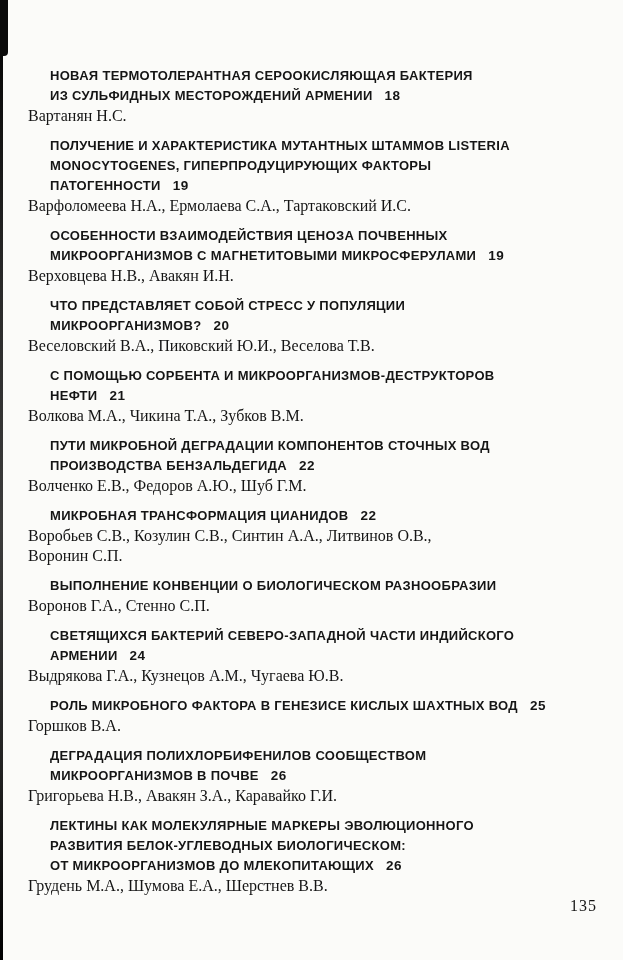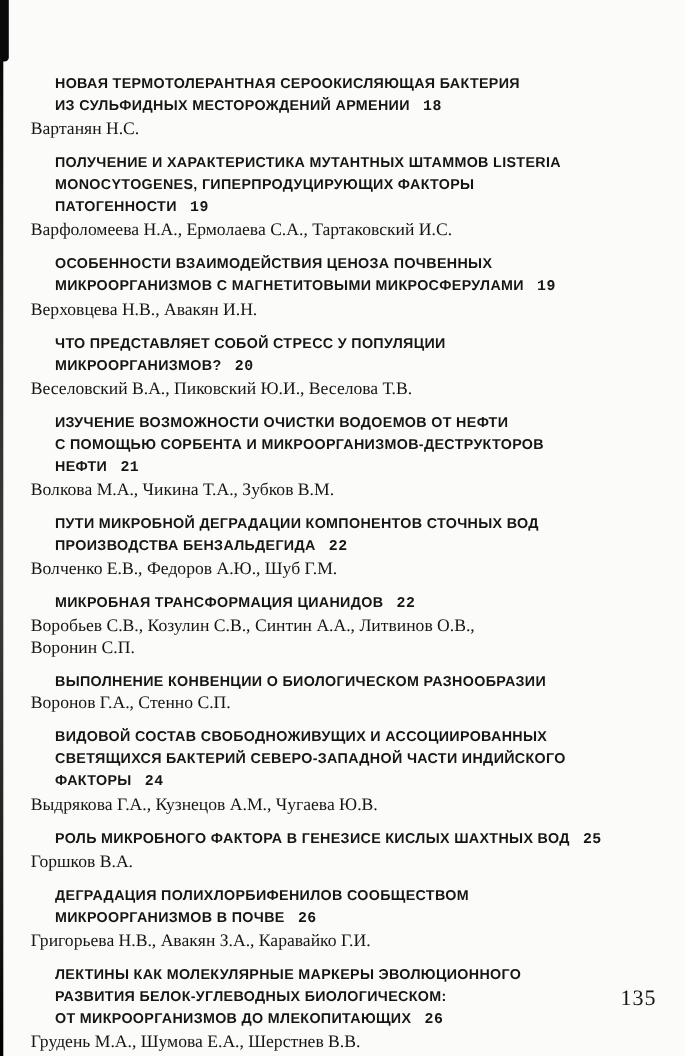--- a/index.html
+++ b/index.html
@@ -42,39 +42,39 @@
     line-height: 20px;
     letter-spacing: 0.3px;
     padding-left: 22px;
     white-space: nowrap;
   }
   .t.last {
     display: flex;
     align-items: baseline;
   }
   .pg {
-    font-family: Liberation Mono, monospace;
+    font-family: Liberation Sans, sans-serif;
     font-weight: bold;
     font-size: 13.5px;
     letter-spacing: 0.5px;
     padding-left: 12px;
   }
   .a {
     font-family: "Liberation Serif", serif;
     font-weight: normal;
     font-size: 16px;
     line-height: 20px;
     white-space: nowrap;
   }
   .footer-num {
     position: absolute;
     top: 897px;
     right: 26px;
     font-family: "Liberation Serif", serif;
-    font-size: 20px;
+    font-size: 16px;
     letter-spacing: 1px;
     color: #151515;
   }
 </style>
 </head>
 <body>
 
 <div class="page">
   <div class="scan-edge"></div>
   <div class="scan-edge-top"></div>
@@ -112,21 +112,20 @@
     <div class="entry">
       <div class="t">ЧТО ПРЕДСТАВЛЯЕТ СОБОЙ СТРЕСС У ПОПУЛЯЦИИ</div>
       <div class="t last">
         <span>МИКРООРГАНИЗМОВ?</span>
         <span class="pg">20</span>
       </div>
       <div class="a">Веселовский В.А., Пиковский Ю.И., Веселова Т.В.</div>
     </div>
 
     <div class="entry">
-      <div class="t">ИЗУЧЕНИЕ ВОЗМОЖНОСТИ ОЧИСТКИ ВОДОЕМОВ ОТ НЕФТИ</div>
       <div class="t">С ПОМОЩЬЮ СОРБЕНТА И МИКРООРГАНИЗМОВ-ДЕСТРУКТОРОВ</div>
       <div class="t last">
         <span>НЕФТИ</span>
         <span class="pg">21</span>
       </div>
       <div class="a">Волкова М.А., Чикина Т.А., Зубков В.М.</div>
     </div>
 
     <div class="entry">
       <div class="t">ПУТИ МИКРОБНОЙ ДЕГРАДАЦИИ КОМПОНЕНТОВ СТОЧНЫХ ВОД</div>
@@ -145,24 +144,23 @@
       <div class="a">Воробьев С.В., Козулин С.В., Синтин А.А., Литвинов О.В.,</div>
       <div class="a">Воронин С.П.</div>
     </div>
 
     <div class="entry">
       <div class="t">ВЫПОЛНЕНИЕ КОНВЕНЦИИ О БИОЛОГИЧЕСКОМ РАЗНООБРАЗИИ</div>
       <div class="a">Воронов Г.А., Стенно С.П.</div>
     </div>
 
     <div class="entry">
-      <div class="t">ВИДОВОЙ СОСТАВ СВОБОДНОЖИВУЩИХ И АССОЦИИРОВАННЫХ</div>
       <div class="t">СВЕТЯЩИХСЯ БАКТЕРИЙ СЕВЕРО-ЗАПАДНОЙ ЧАСТИ ИНДИЙСКОГО</div>
       <div class="t last">
-        <span>ФАКТОРЫ</span>
+        <span>АРМЕНИИ</span>
         <span class="pg">24</span>
       </div>
       <div class="a">Выдрякова Г.А., Кузнецов А.М., Чугаева Ю.В.</div>
     </div>
 
     <div class="entry">
       <div class="t last">
         <span>РОЛЬ МИКРОБНОГО ФАКТОРА В ГЕНЕЗИСЕ КИСЛЫХ ШАХТНЫХ ВОД</span>
         <span class="pg">25</span>
       </div>

